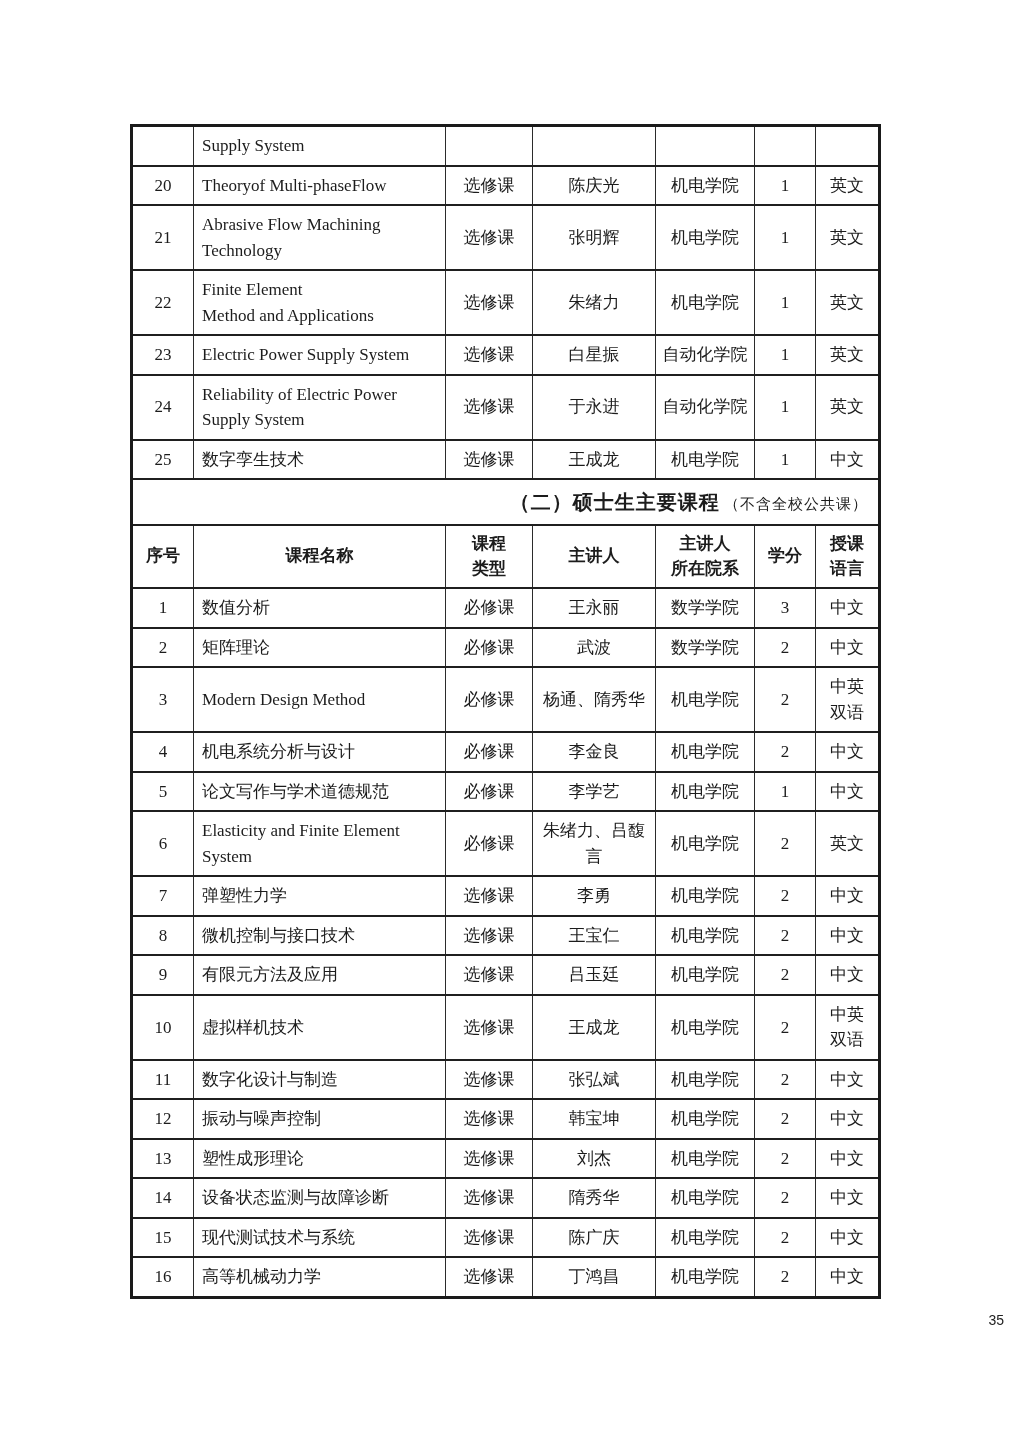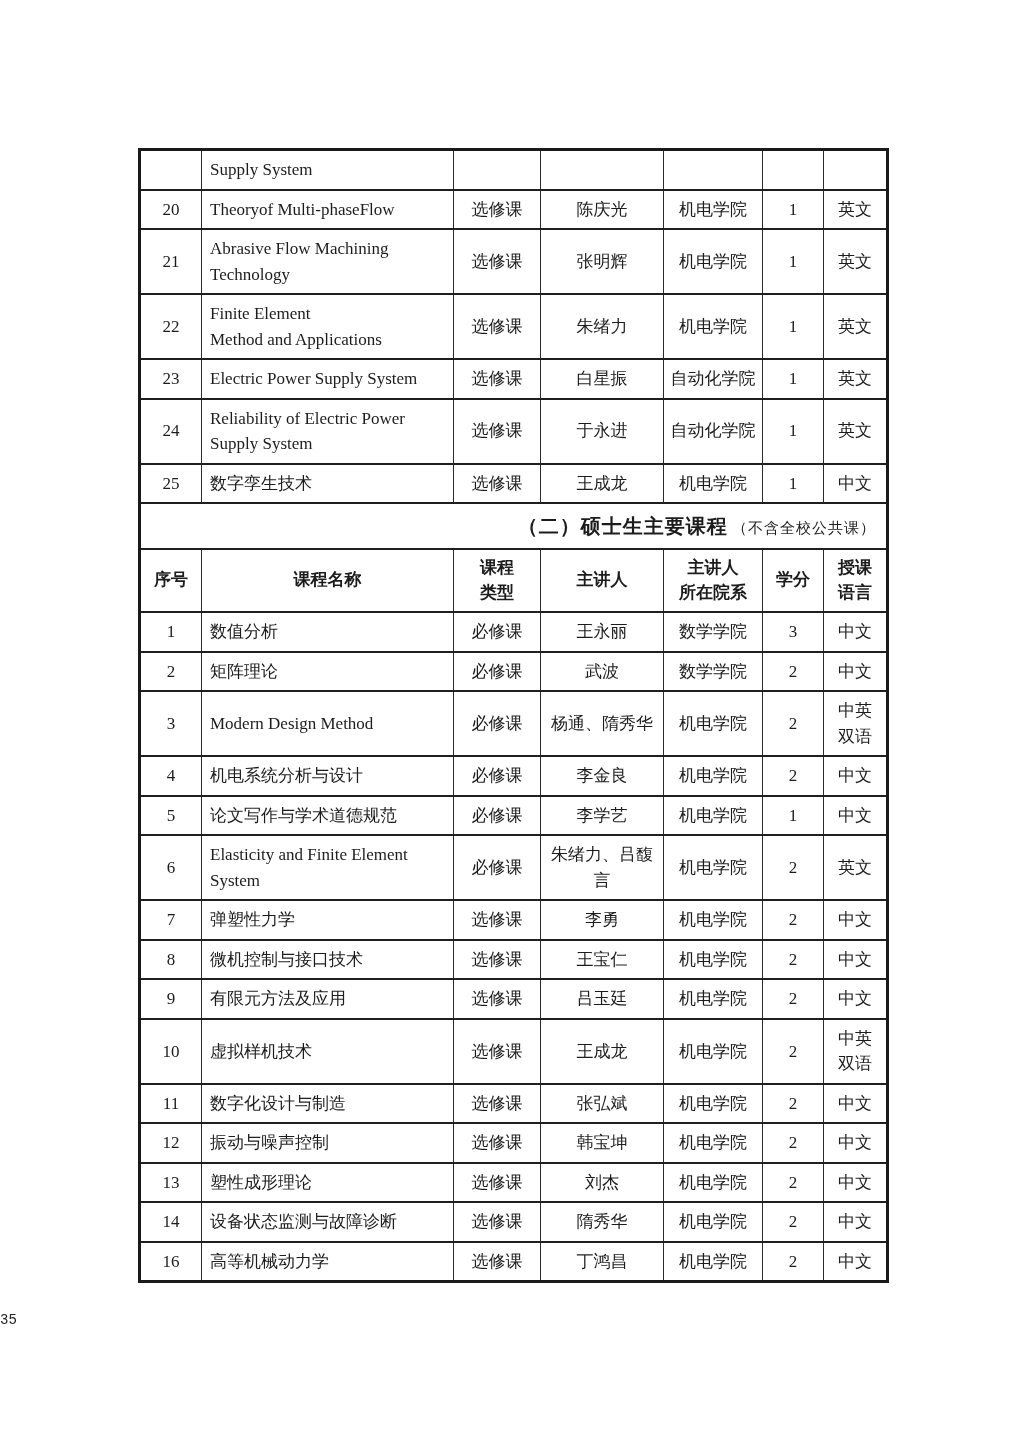--- a/index.html
+++ b/index.html
@@ -11,28 +11,27 @@
     position: relative;
     width: 1024px;
     height: 1448px;
     background: #ffffff;
     font-family: "Liberation Serif", "DejaVu Serif", serif;
     color: #1c1c1c;
     overflow: hidden;
   }
   table.course-table {
     position: absolute;
-    left: 138px;
+    left: 130px;
     top: 124px;
     width: 748px;
     border-collapse: collapse;
     table-layout: fixed;
     border: 3px solid #1a1a1a;
     font-size: 17px;
-    margin-top: 24px;
   }
   table.course-table td,
   table.course-table th {
     border-left: 1px solid #2b2b2b;
     border-right: 1px solid #2b2b2b;
     border-top: 2px solid #1f1f1f;
     border-bottom: 2px solid #1f1f1f;
     padding: 6px 6px;
     line-height: 1.5;
     text-align: center;
@@ -61,22 +60,22 @@
   }
   .section-note {
     font-size: 15px;
     letter-spacing: 1px;
   }
   .page-number {
     position: absolute;
     top: 1312px;
     left: 0;
     width: 1004px; 
-    text-align: left;
-    font-family: Liberation Mono, monospace;
+    text-align: right;
+    font-family: Liberation Sans, sans-serif;
     font-size: 14px;
     color: #222222;
   }
 </style>
 </head>
 <body>
 
 <div class="page">
 
   <table class="course-table">
@@ -302,20 +301,29 @@
         <tr>
           <td>14</td>
           <td class="name-cell">设备状态监测与故障诊断</td>
           <td>选修课</td>
           <td>隋秀华</td>
           <td>机电学院</td>
           <td>2</td>
           <td>中文</td>
         </tr>
         <tr>
+          <td>15</td>
+          <td class="name-cell">现代测试技术与系统</td>
+          <td>选修课</td>
+          <td>陈广庆</td>
+          <td>机电学院</td>
+          <td>2</td>
+          <td>中文</td>
+        </tr>
+        <tr>
           <td>16</td>
           <td class="name-cell">高等机械动力学</td>
           <td>选修课</td>
           <td>丁鸿昌</td>
           <td>机电学院</td>
           <td>2</td>
           <td>中文</td>
         </tr>
       </tbody>
   </table>

